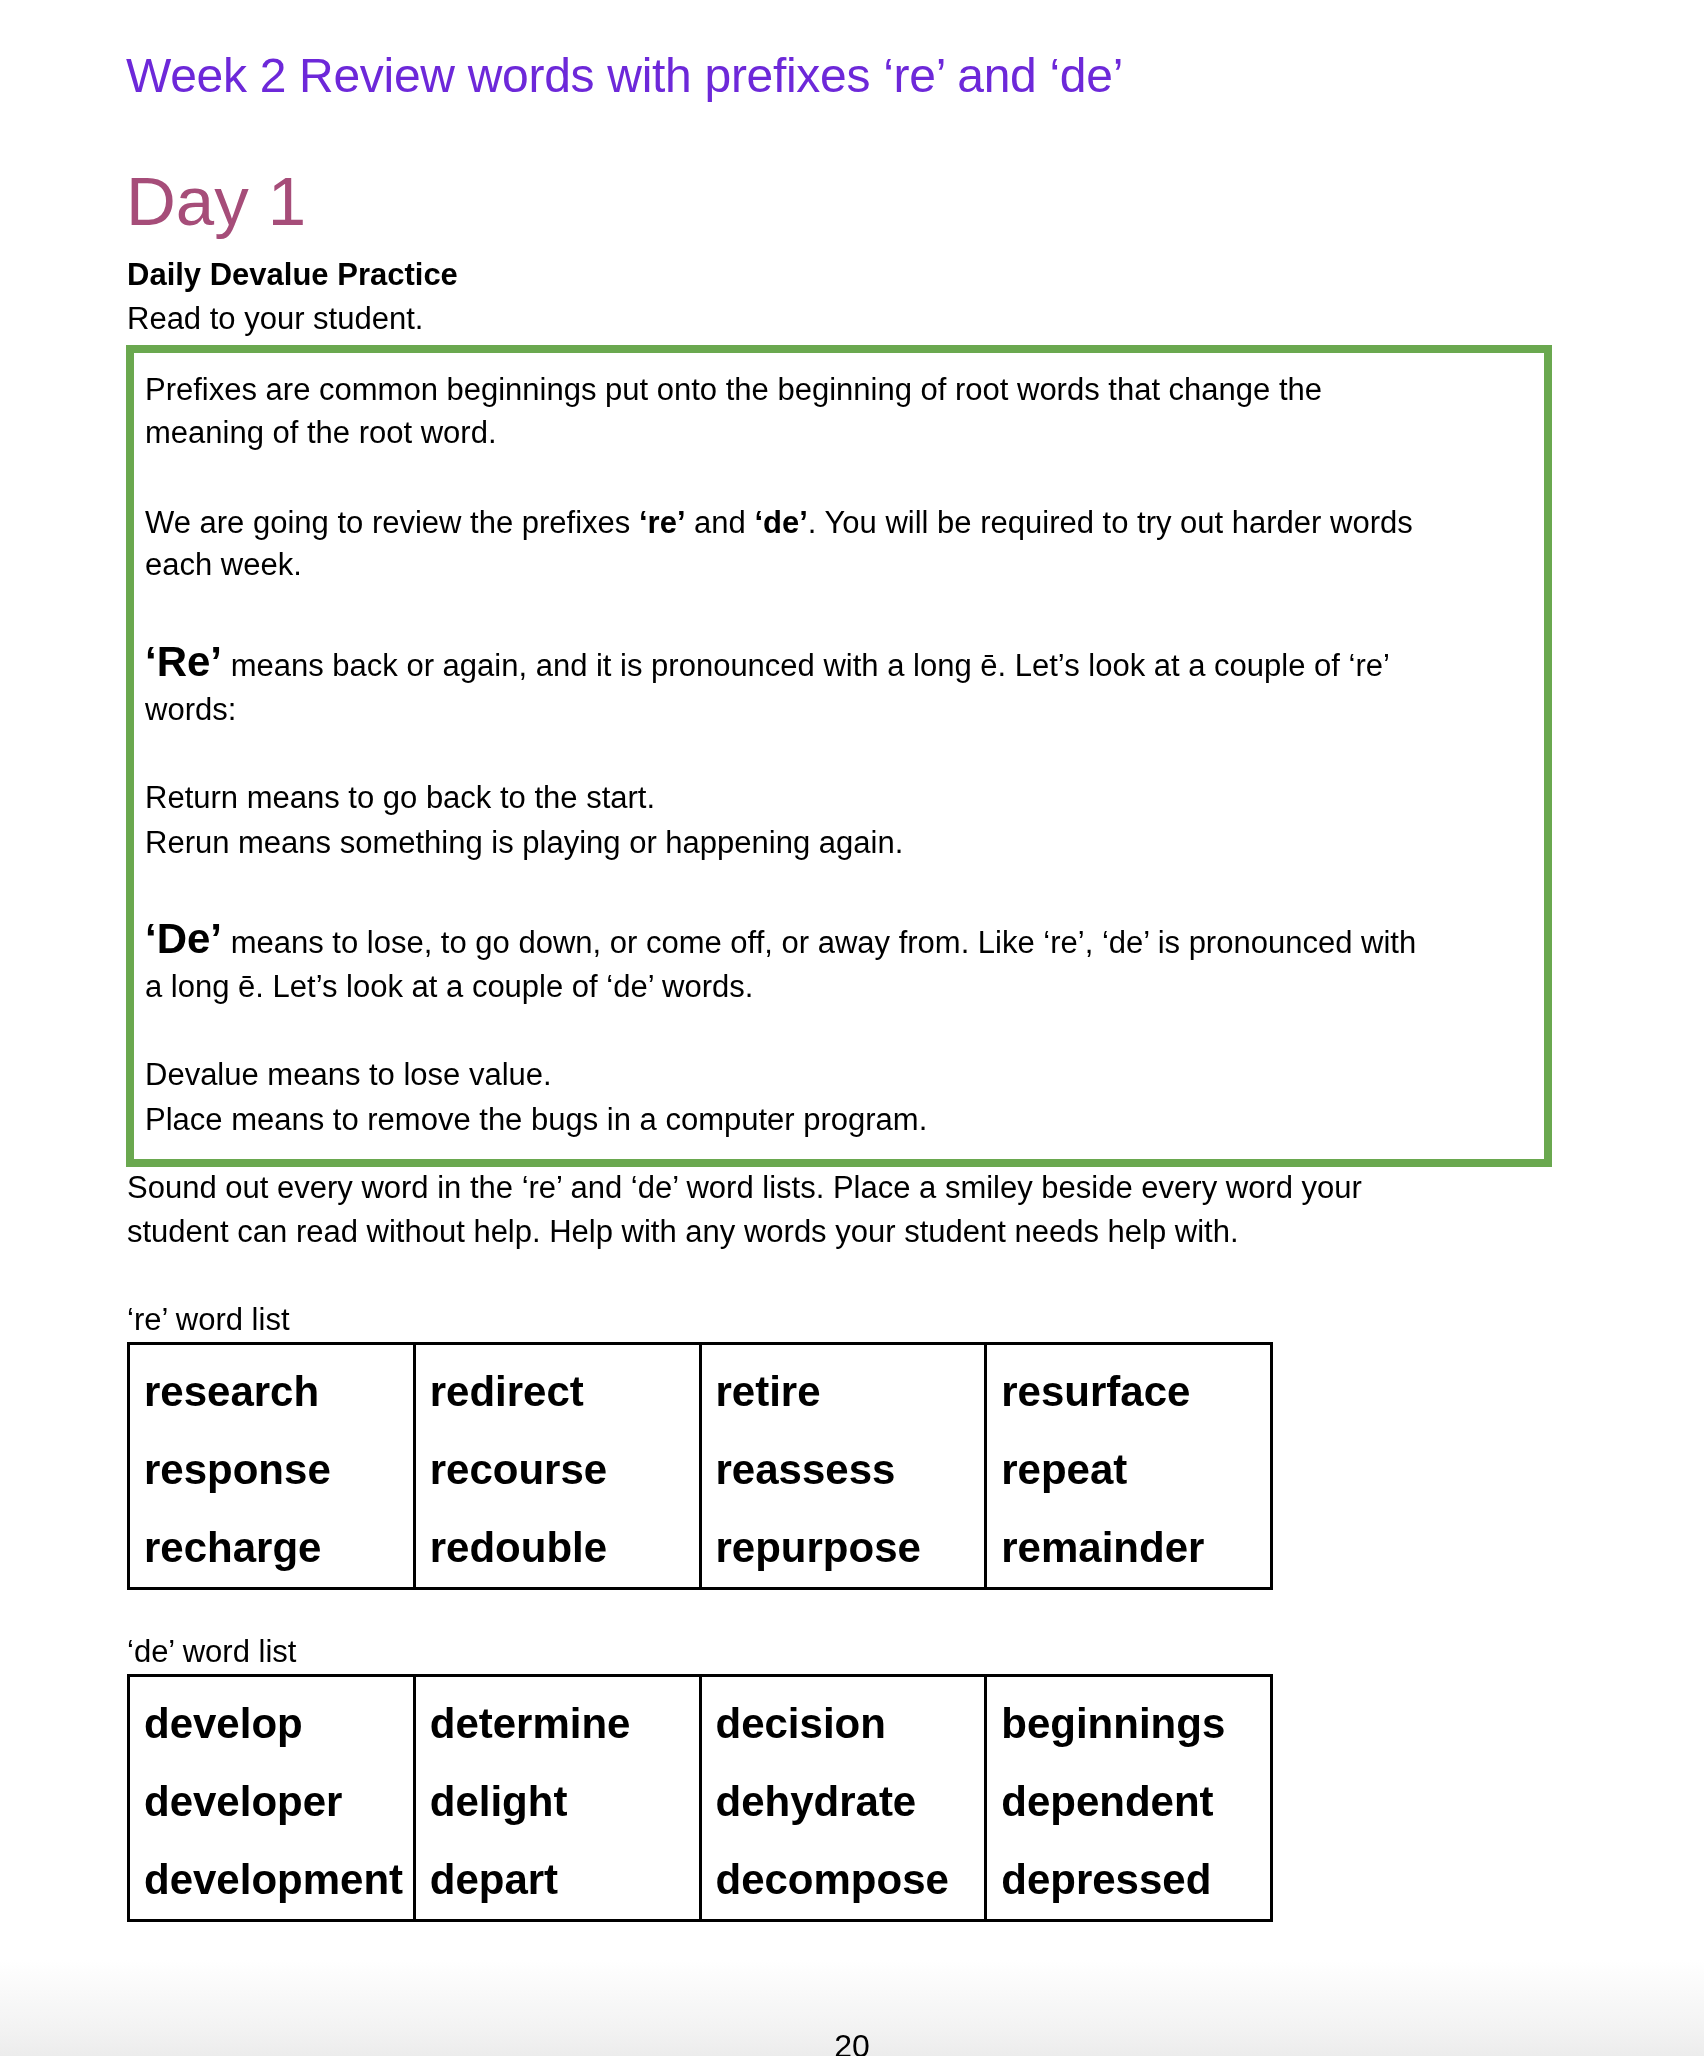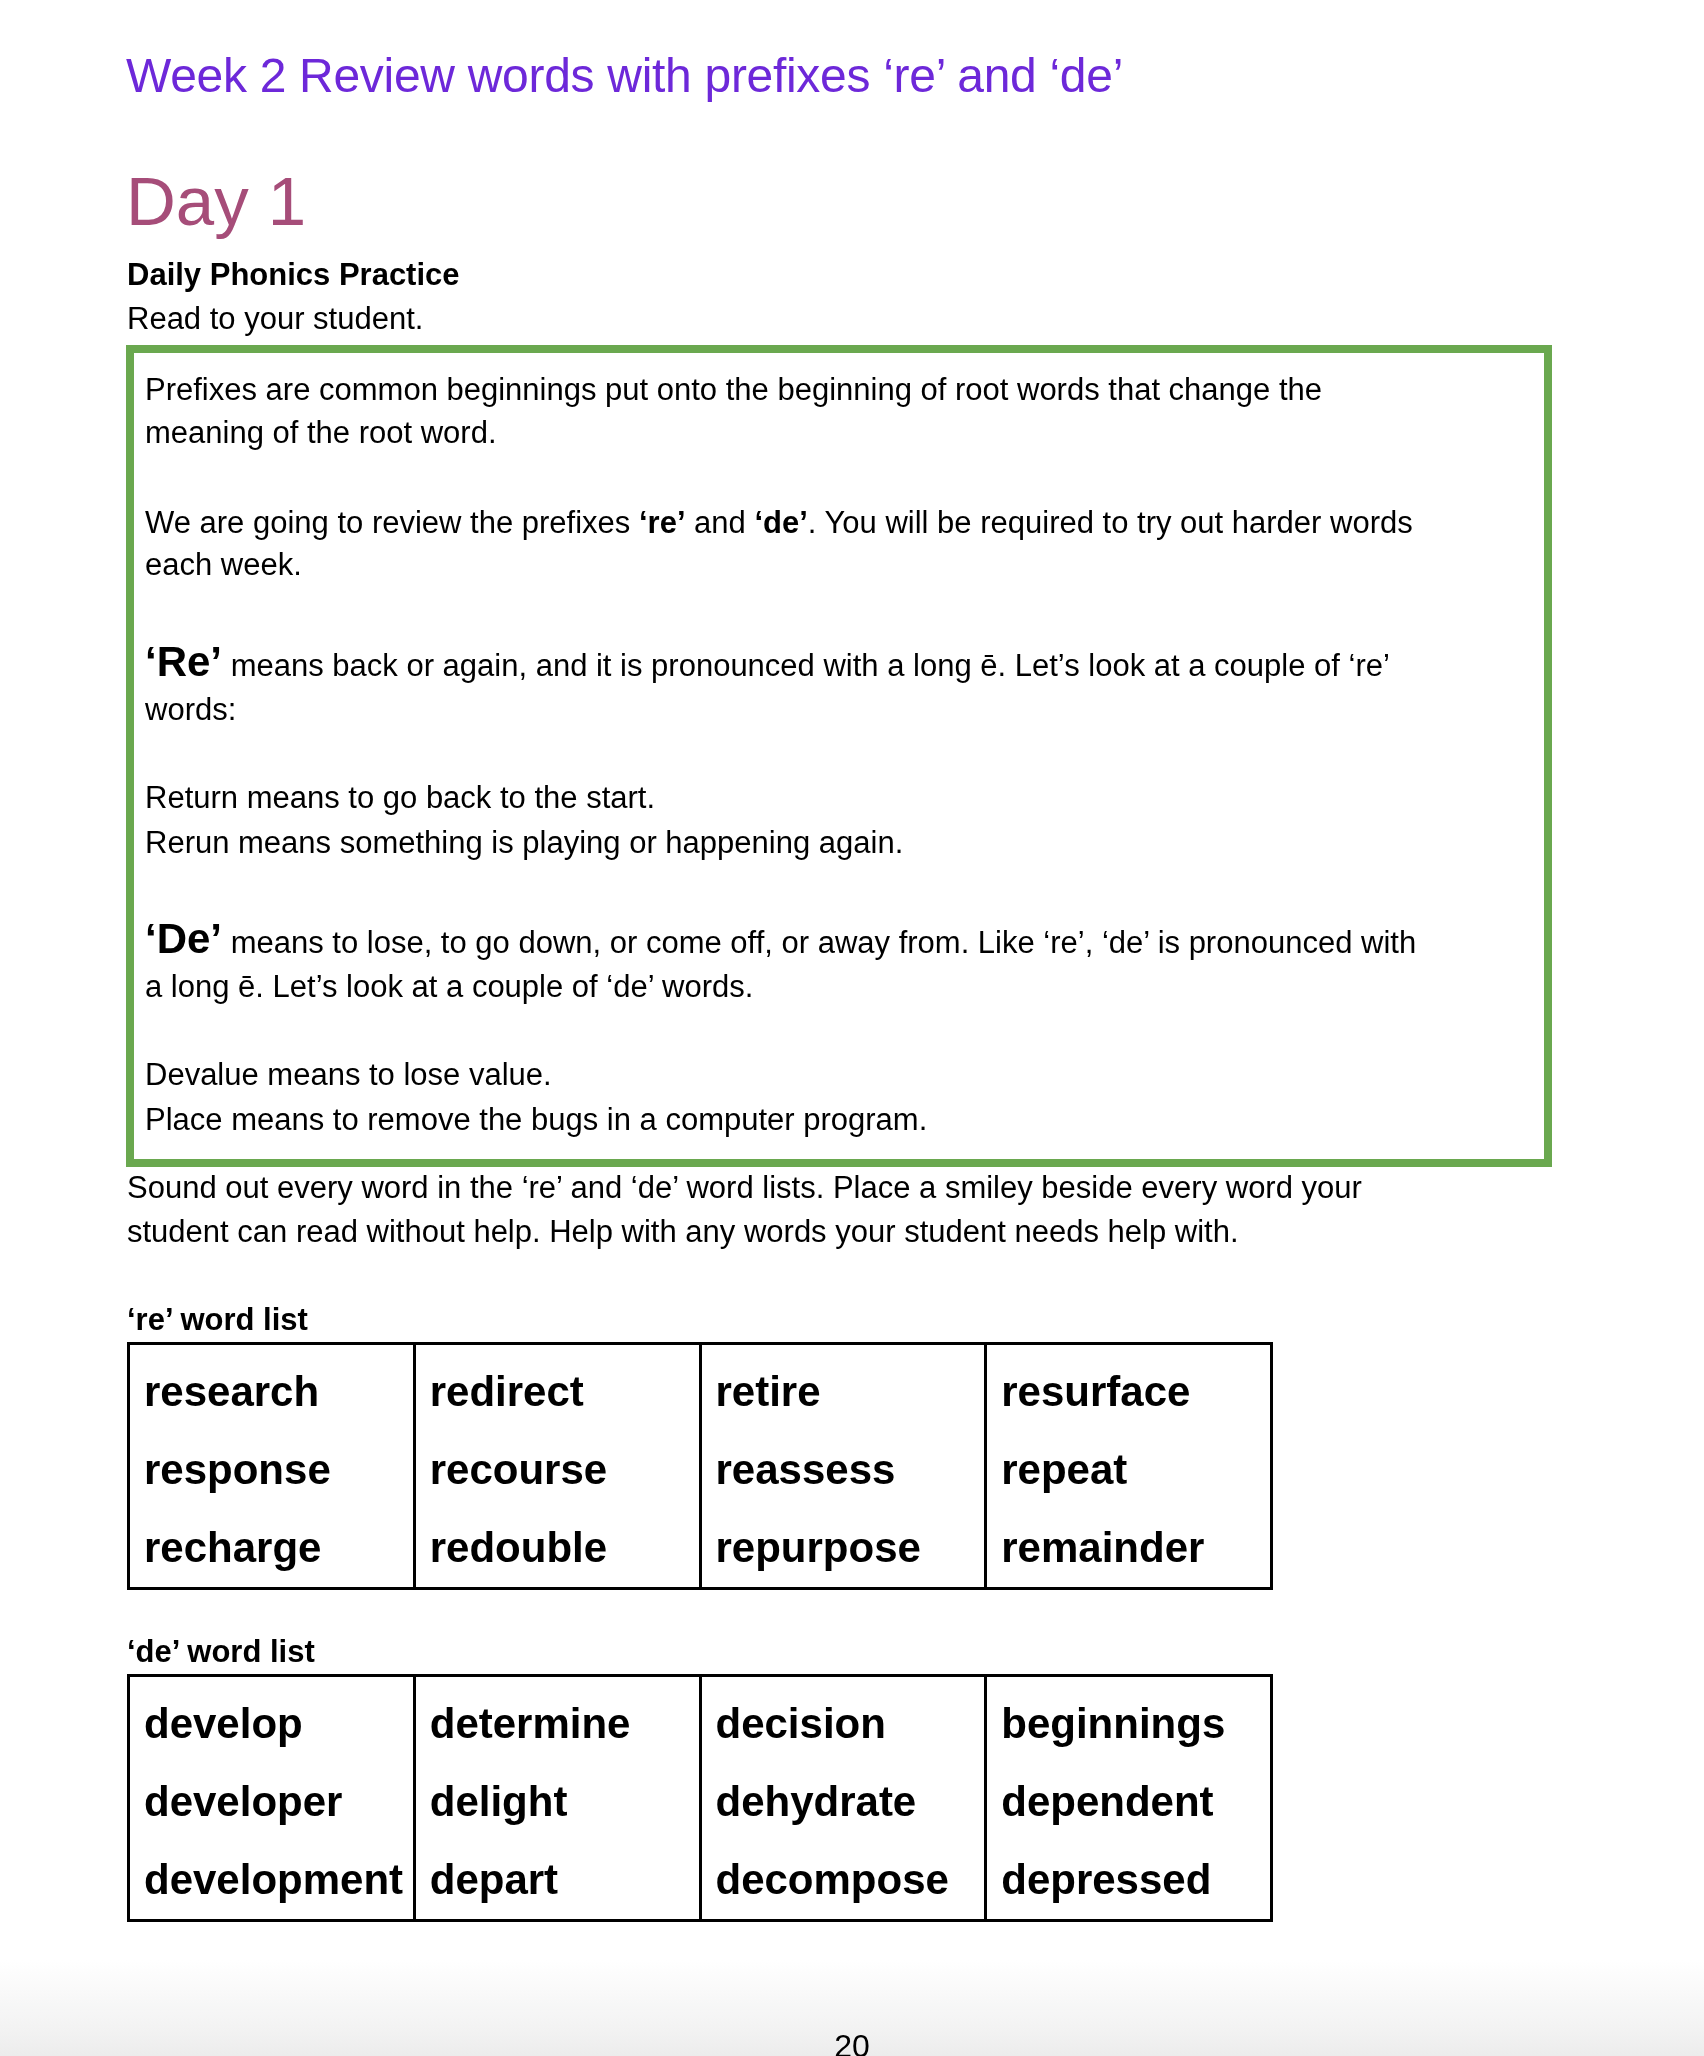--- a/index.html
+++ b/index.html
@@ -27,21 +27,21 @@
     width: 1410px; height: 806px;
     border: 8px solid #6aa84f;
     box-sizing: content-box;
   }
   .gl { position: absolute; left: 145px; font-size: 31px; line-height: 40px; white-space: nowrap; }
   .gl b.big { font-size: 42px; }
   .gl b { font-weight: bold; }
 
   .below { left: 127px; font-size: 31px; line-height: 40px; }
 
-  .label { left: 127px; font-size: 31px; line-height: 40px; font-weight: bold; }
+  .label { left: 127px; font-size: 31px; line-height: 40px; font-weight: normal; }
 
   table.words {
     position: absolute; left: 127px; width: 1146px;
     border-collapse: collapse; table-layout: fixed;
   }
   table.words td {
     border: 3px solid #000; vertical-align: top;
     padding: 8px 14px 0 14px;
     font-size: 42px; font-weight: bold; line-height: 78px;
   }
@@ -56,21 +56,21 @@
     background: linear-gradient(to bottom, #ffffff 0%, #f3f3f3 70%, #ececec 100%);
   }
 </style>
 </head>
 <body>
 
 <div class="bottom-fade"></div>
 
 <h1 class="abs title" style="margin:0;font-weight:normal;">Week 2 Review words with prefixes ‘re’ and ‘de’</h1>
 <h2 class="abs day" style="margin:0;font-weight:normal;">Day 1</h2>
-<div class="abs subhead">Daily Phonics Practice</div>
+<div class="abs subhead">Daily Devalue Practice</div>
 <div class="abs intro">Read to your student.</div>
 
 <div class="greenbox"></div>
 
 <div class="gl" style="top:370px;">Prefixes are common beginnings put onto the beginning of root words that change the</div>
 <div class="gl" style="top:413px;">meaning of the root word.</div>
 
 <div class="gl" style="top:503px;"><span>We are going to review the prefixes </span><b>‘re’</b><span> and </span><b>‘de’</b><span>. You will be required to try out harder words</span></div>
 <div class="gl" style="top:545px;">each week.</div>
 

